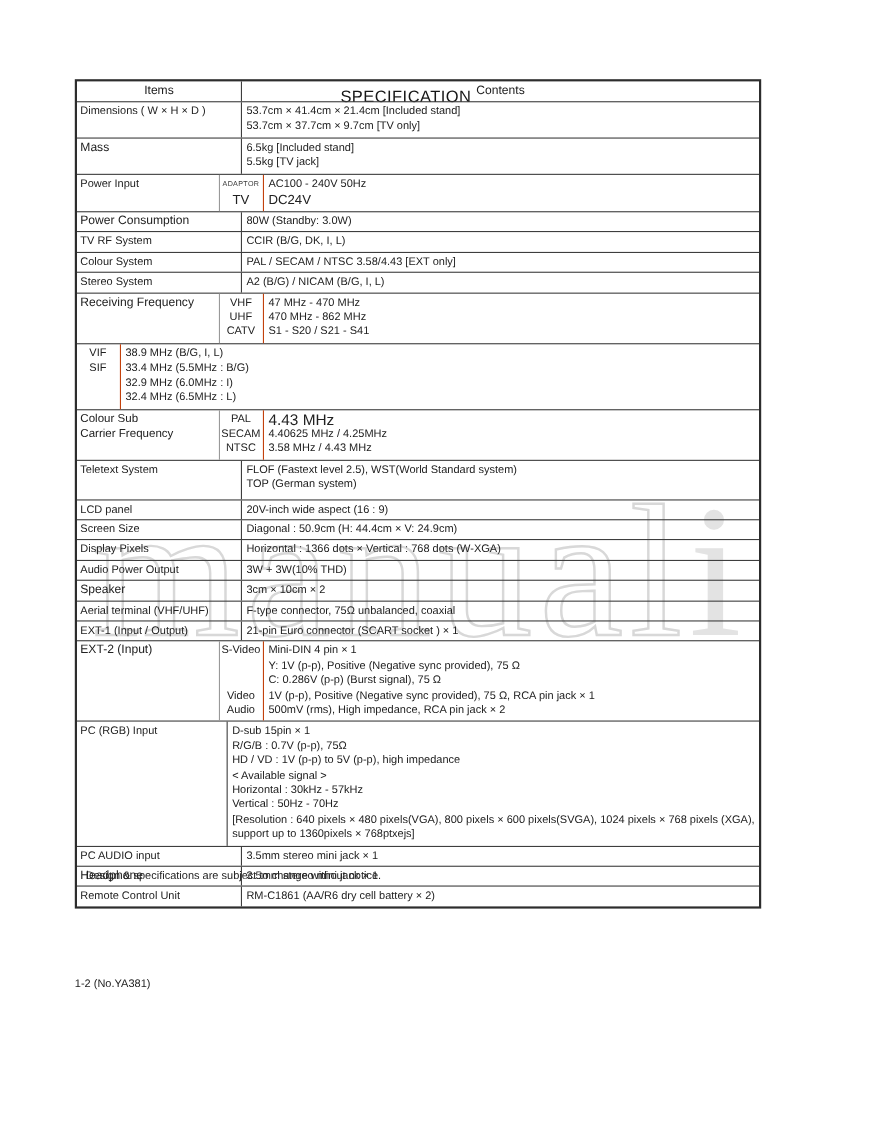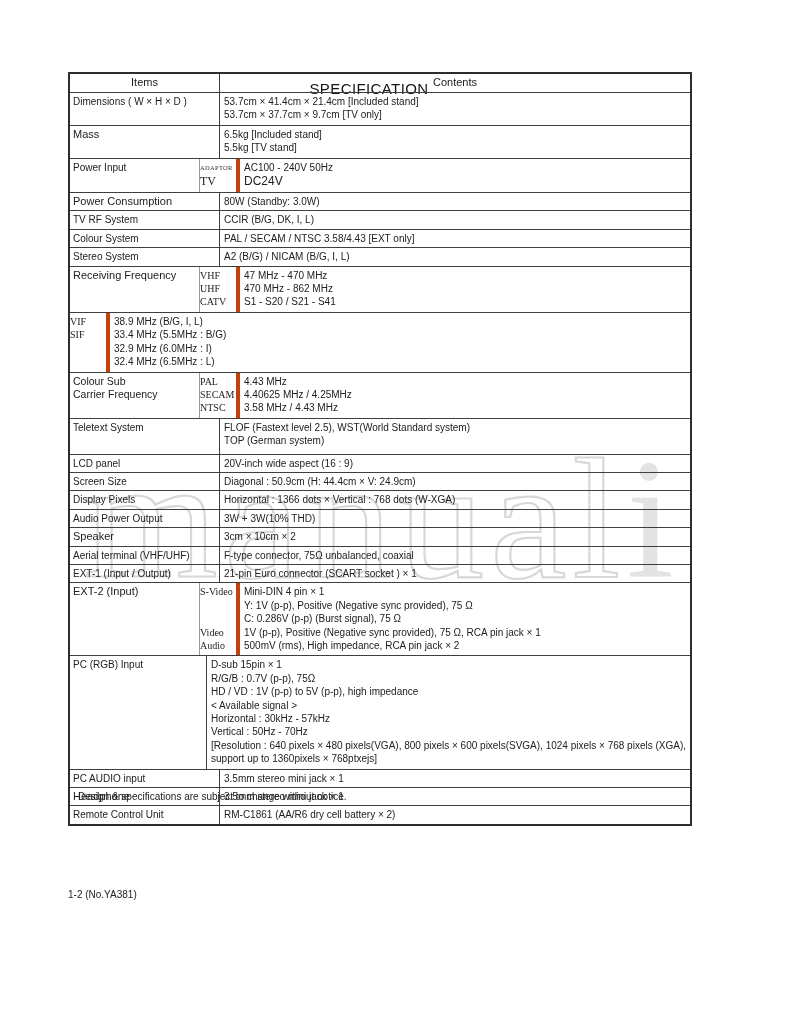--- a/index.html
+++ b/index.html
@@ -31,22 +31,22 @@
   .head-contents { flex:1; }
   .items-cell {
     width:150px; padding:2px 3px 2px 3px;
     border-right:1px solid #3e3e3e; font-size:10px;
   }
   .item-cell {
     width:130px; padding:2px 2px 2px 3px;
     border-right:1px solid #999999; font-size:10px;
   }
   .sub-cell {
-    width:40px; padding:2px 1px 2px 0; text-align:left;
-    border-right:4px solid #c2410c; font-size:10px;font-family:Liberation Serif, serif;
+    width:40px; padding:2px 1px 2px 0; text-align:center;
+    border-right:1px solid #c2410c; font-size:10px;
   }
   .content-cell { flex:1; padding:2px 4px; font-size:10px; }
   .ln { min-height:13.4px; line-height:13.4px; white-space:nowrap; }
   .lg .ln, .lg.ln { font-size:11px; }
   .md .ln { font-size:10.5px; }
   .tiny { font-size:6.5px !important; letter-spacing:0.3px; color:#3a3a3a; }
   .xl { font-size:12px !important; min-height:15px; line-height:15px; }
   .pb1 .content-cell, .pb1 .items-cell, .pb1 .item-cell, .pb1 .sub-cell { padding-bottom:3px; }
   .pb2 .content-cell, .pb2 .items-cell, .pb2 .item-cell, .pb2 .sub-cell { padding-bottom:6px; }
   .single { min-height:17.4px; }
@@ -84,21 +84,21 @@
       <div class="ln">53.7cm × 37.7cm × 9.7cm [TV only]</div>
     </div>
   </div>
 
   <div class="t-row pb1 lg">
     <div class="items-cell">
       <div class="ln">Mass</div>
     </div>
     <div class="content-cell">
       <div class="ln" style="font-size:10px">6.5kg [Included stand]</div>
-      <div class="ln" style="font-size:10px">5.5kg [TV stand]</div>
+      <div class="ln" style="font-size:10px">5.5kg [TV jack]</div>
     </div>
   </div>
 
   <div class="t-row pb1">
     <div class="item-cell">
       <div class="ln">Power Input</div>
     </div>
     <div class="sub-cell">
       <div class="ln tiny">ADAPTOR</div>
       <div class="ln xl">TV</div>
@@ -180,21 +180,21 @@
     <div class="item-cell">
       <div class="ln">Colour Sub</div>
       <div class="ln">Carrier Frequency</div>
     </div>
     <div class="sub-cell">
       <div class="ln" style="font-size:10px">PAL</div>
       <div class="ln" style="font-size:10px">SECAM</div>
       <div class="ln" style="font-size:10px">NTSC</div>
     </div>
     <div class="content-cell">
-      <div class="ln" style="font-size:10px">4.43 MHz</div>
+      <div class="ln" style="font-size:14px">4.43 MHz</div>
       <div class="ln" style="font-size:10px">4.40625 MHz / 4.25MHz</div>
       <div class="ln" style="font-size:10px">3.58 MHz / 4.43 MHz</div>
     </div>
   </div>
 
   <div class="t-row pb2">
     <div class="items-cell">
       <div class="ln">Teletext System</div>
     </div>
     <div class="content-cell">

